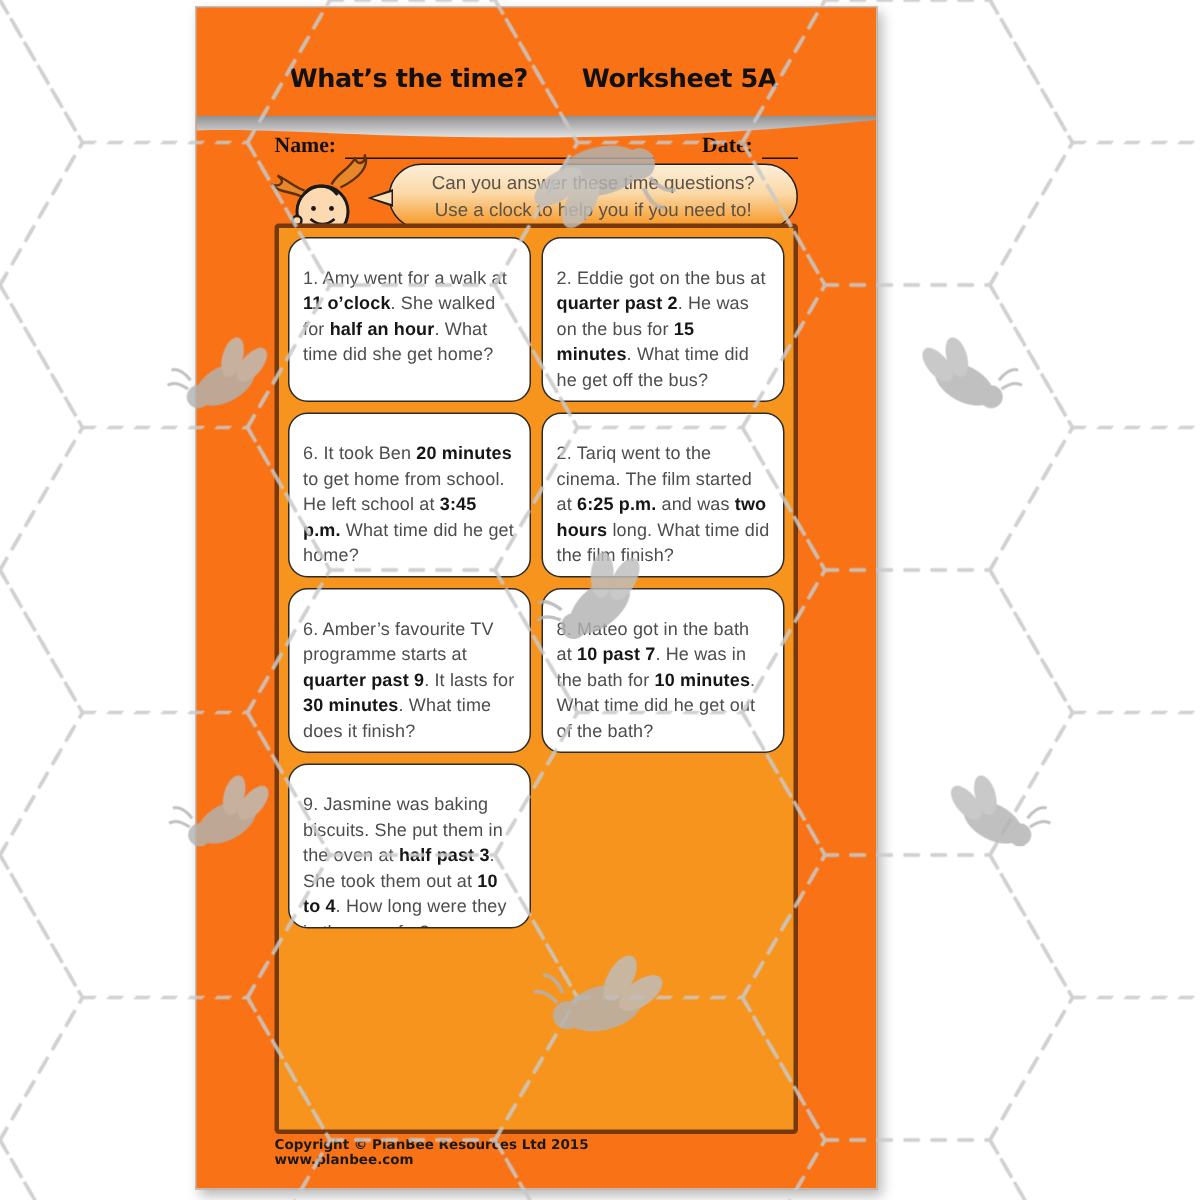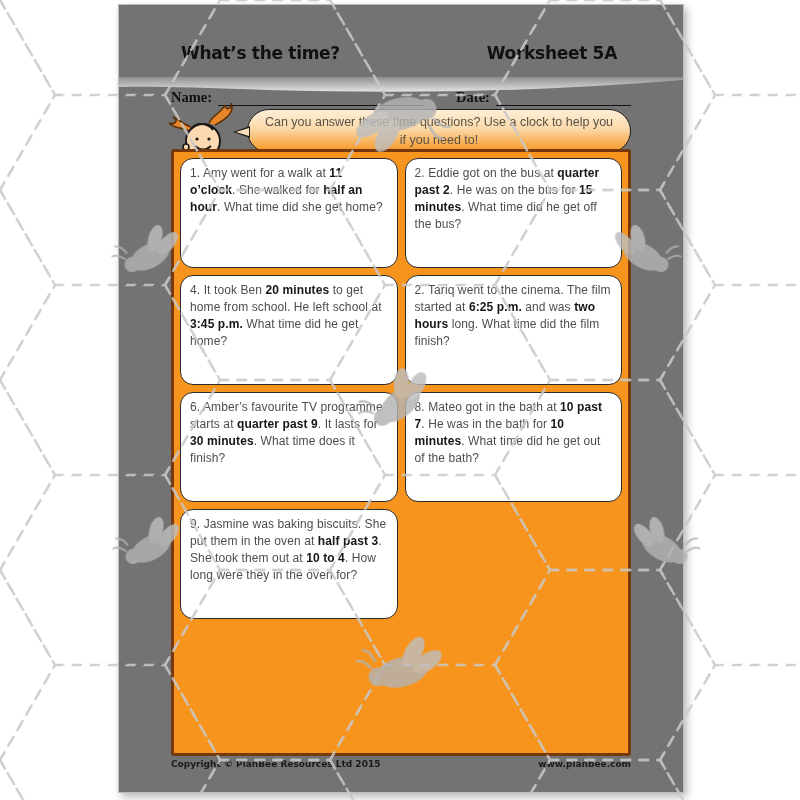--- a/index.html
+++ b/index.html
@@ -1,21 +1,21 @@
 <!DOCTYPE html>
 <html><head>
 <meta charset="utf-8">
 <style>
   html,body{margin:0;padding:0;background:#fff;}
   .canvas{position:relative;width:800px;height:800px;background:#ffffff;overflow:hidden;
           font-family:"Liberation Sans",sans-serif;}
   
   .watermark{position:absolute;inset:0;z-index:5;pointer-events:none;}
   
-  .page{position:absolute;left:118px;top:4px;width:566px;height:789px;background:#737373;
+  .page{position:absolute;left:130px;top:4px;width:455px;height:789px;background:#f97316;
         border:1px solid #bdbdbd;box-shadow:3px 4px 8px rgba(0,0,0,.28);z-index:1;box-sizing:border-box;}
   .title-row{position:absolute;top:38px;left:62px;right:66px;display:flex;justify-content:space-between;
              font-family:"DejaVu Sans",sans-serif;font-weight:bold;font-size:17px;color:#111;letter-spacing:-.3px;}
   .swoosh{position:absolute;top:72px;left:0;width:100%;height:20px;}
   .name-row{position:absolute;top:84px;left:52px;right:52px;display:flex;align-items:flex-end;
             font-family:Liberation Serif, serif;font-weight:bold;font-size:14.5px;color:#111;}
   .write-line{border-bottom:1.6px solid #111;height:15px;margin-left:6px;}
   .line-1{width:206px;} .line-2{flex:1;}
   .date-label{margin-left:32px;}
   .bubble-row{position:absolute;top:98px;left:52px;right:52px;height:52px;}
@@ -26,26 +26,26 @@
           display:flex;align-items:center;justify-content:center;box-sizing:border-box;}
   .bubble p{margin:0;padding:16px 16px;text-align:center;font-size:12.5px;line-height:1.45;color:#5a5248;}
   .bubble .tail{position:absolute;left:-15px;top:16px;width:0;height:0;border-top:6px solid transparent;
                 border-bottom:6px solid transparent;border-right:17px solid #1f1f1f;}
   .bubble .tail:after{content:"";position:absolute;left:3px;top:-4.5px;width:0;height:0;
                 border-top:4.5px solid transparent;border-bottom:4.5px solid transparent;border-right:13px solid #fbe0b9;}
   
   .grid{position:absolute;top:144px;left:52px;right:52px;height:607px;box-sizing:border-box;
         background:#f7941e;border:3px solid #76390e;border-radius:3px;padding:6px;
         display:grid;grid-template-columns:1fr 1fr;grid-template-rows:repeat(4,1fr) 1.1fr;gap:7px;}
-  .cell{background:#fff;border:1.6px solid #2b2b2b;border-radius:13px;padding:6px 9px;box-sizing:border-box;overflow:hidden;}
+  .cell{background:#fff;border:1.6px solid #2b2b2b;border-radius:13px;padding:18px 9px;box-sizing:border-box;overflow:hidden;}
   .cell p{margin:0;font-size:12px;line-height:1.42;color:#4d4d4d;letter-spacing:.1px;}
   .cell b{color:#161616;}
   
   .footer-row{position:absolute;top:754px;left:52px;right:52px;display:flex;justify-content:space-between;
-              font-family:"DejaVu Sans",sans-serif;font-weight:bold;font-size:9px;color:#1a1a1a;}
+              font-family:"DejaVu Sans",sans-serif;font-weight:bold;font-size:9px;color:#1a1a1a;flex-direction:column;}
 </style>
 </head>
 <body>
 
 <div class="canvas">
 
   <div class="page">
 
     <div class="title-row">
       <span>What’s the time?</span>
@@ -88,21 +88,21 @@
     </div>
 
     <div class="grid">
         <div class="cell">
     <p><span>1. Amy went for a walk at </span><b>11 o’clock</b><span>. She walked for </span><b>half an hour</b><span>. What time did she get home?</span></p>
   </div>
         <div class="cell">
     <p><span>2. Eddie got on the bus at </span><b>quarter past 2</b><span>. He was on the bus for </span><b>15 minutes</b><span>. What time did he get off the bus?</span></p>
   </div>
         <div class="cell">
-    <p><span>4. It took Ben </span><b>20 minutes</b><span> to get home from school. He left school at </span><b>3:45 p.m.</b><span> What time did he get home?</span></p>
+    <p><span>6. It took Ben </span><b>20 minutes</b><span> to get home from school. He left school at </span><b>3:45 p.m.</b><span> What time did he get home?</span></p>
   </div>
         <div class="cell">
     <p><span>2. Tariq went to the cinema. The film started at </span><b>6:25 p.m.</b><span> and was </span><b>two hours</b><span> long. What time did the film finish?</span></p>
   </div>
         <div class="cell">
     <p><span>6. Amber’s favourite TV programme starts at </span><b>quarter past 9</b><span>. It lasts for </span><b>30 minutes</b><span>. What time does it finish?</span></p>
   </div>
         <div class="cell">
     <p><span>8. Mateo got in the bath at </span><b>10 past 7</b><span>. He was in the bath for </span><b>10 minutes</b><span>. What time did he get out of the bath?</span></p>
   </div>

